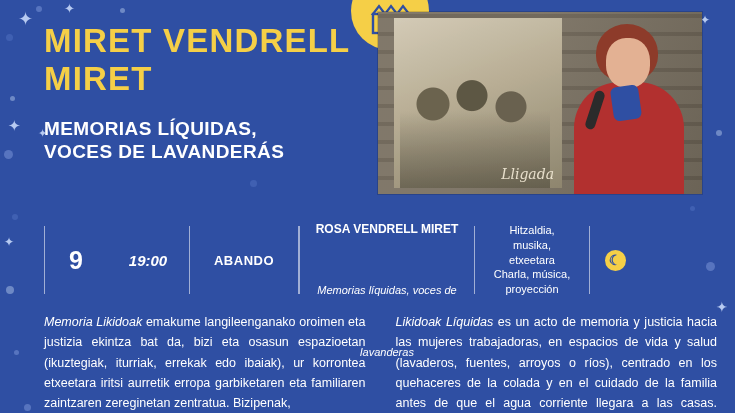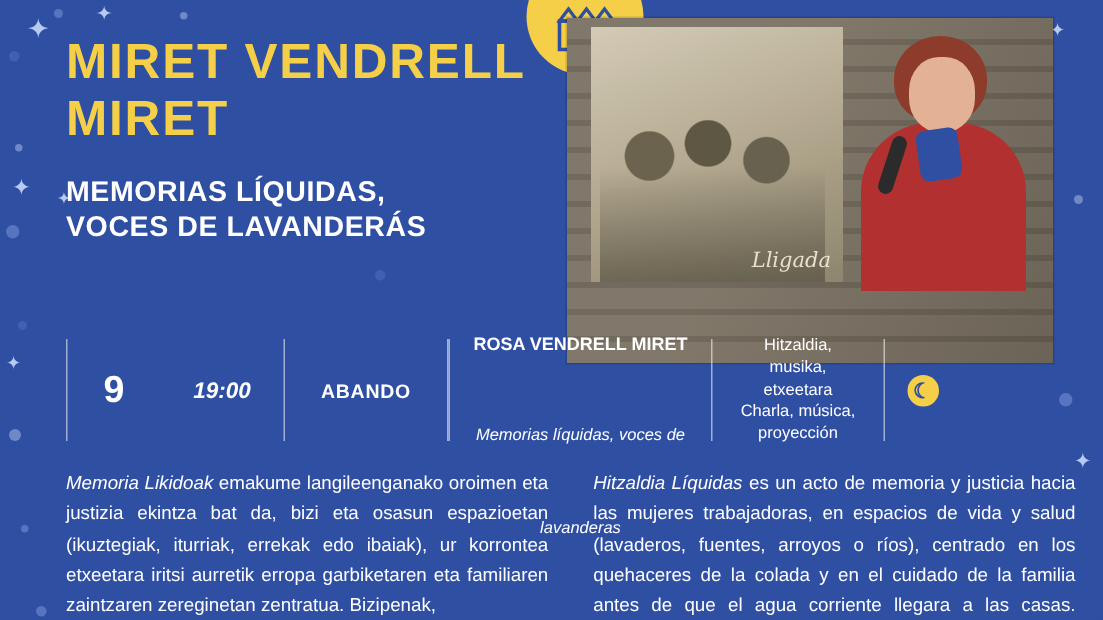--- a/index.html
+++ b/index.html
@@ -82,21 +82,21 @@
     justify-content: center;
   }
   .badge svg { display: block; margin-top: 16px; }
 
   
   .photo {
     position: absolute;
     left: 378px;
     top: 12px;
     width: 324px;
-    height: 230px;
+    height: 182px;
     background: #6d6455;
     overflow: hidden;
     box-shadow: 0 0 0 1px rgba(0,0,0,.15);
   }
   .photo .wall {
     position: absolute;
     inset: 0;
     background:
       linear-gradient(115deg, rgba(255,255,255,.05) 0 40%, rgba(0,0,0,.12) 100%),
       repeating-linear-gradient(0deg, #7a7162 0 14px, #6b6254 14px 18px),
@@ -358,17 +358,17 @@
       <span class="moon">☾</span>
     </div>
 
   </div>
 
   <div class="bodytext">
     <div class="col">
       <span class="lead">Memoria Likidoak</span><span> emakume langileenganako oroimen eta justizia ekintza bat da, bizi eta osasun espazioetan (ikuztegiak, iturriak, errekak edo ibaiak), ur korrontea etxeetara iritsi aurretik erropa garbiketaren eta familiaren zaintzaren zereginetan zentratua. Bizipenak,</span>
     </div>
     <div class="col">
-      <span class="lead">Hitzaldia Líquidas</span><span> es un acto de memoria y justicia hacia las mujeres trabajadoras, en espacios de vida y salud (lavaderos, fuentes, arroyos o ríos), centrado en los quehaceres de la colada y en el cuidado de la familia antes de que el agua corriente llegara a las casas. Vivencias, imágenes, vídeos,</span>
+      <span class="lead">Likidoak Líquidas</span><span> es un acto de memoria y justicia hacia las mujeres trabajadoras, en espacios de vida y salud (lavaderos, fuentes, arroyos o ríos), centrado en los quehaceres de la colada y en el cuidado de la familia antes de que el agua corriente llegara a las casas. Vivencias, imágenes, vídeos,</span>
     </div>
   </div>
 
 </div>
 
 </body></html>

